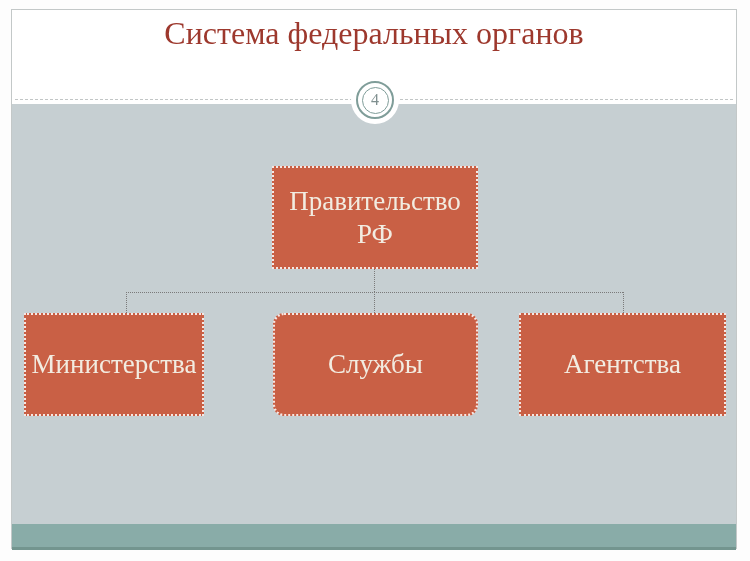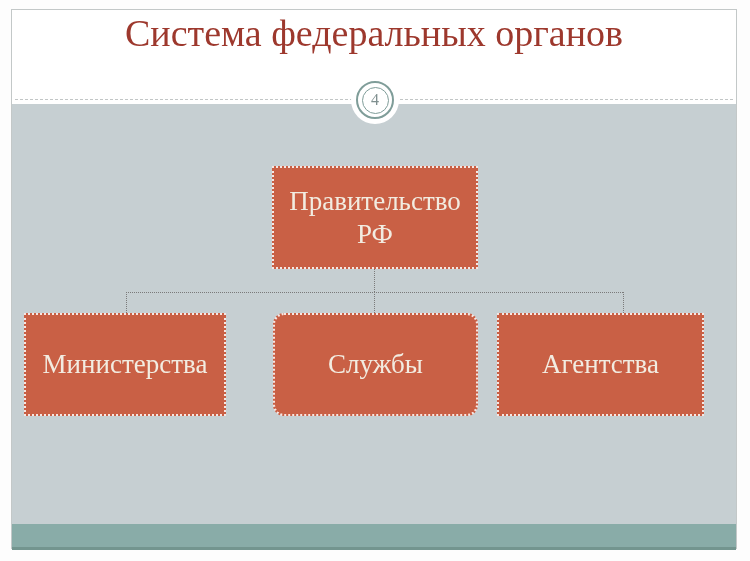--- a/index.html
+++ b/index.html
@@ -24,21 +24,21 @@
   .header {
     position: absolute;
     left: 0; top: 0; width: 100%; height: 94px;
     background: #ffffff;
   }
   .title {
     margin: 0 auto;
     padding-top: 5px;
     width: 520px;
     text-align: center;
-    font-size: 38px;
+    font-size: 32px;
     line-height: 37px;
     font-weight: normal;
     color: #9d382d;
   }
   .title .tline { display: block; }
   .separator {
     position: absolute;
     left: 3px; right: 3px; top: 89px;
     border-top: 1px dashed #c2c6c6;
   }
@@ -74,23 +74,23 @@
     background: #c96045;
     border: 2px dotted rgba(255, 255, 255, 0.85);
     box-sizing: border-box;
     display: flex; align-items: center; justify-content: center;
     text-align: center;
     color: #f2ece1;
     font-size: 27px;
     line-height: 1.2;
   }
   .node-root   { left: 260px; top: 62px;  width: 206px; height: 103px; padding: 0 6px; }
-  .node-child0 { left: 12px;  top: 209px; width: 202px; height: 103px; }
+  .node-child0 { left: 12px;  top: 209px; width: 180px; height: 103px; }
   .node-child1 { left: 261px; top: 209px; width: 205px; height: 103px; border-radius: 11px; }
-  .node-child2 { left: 485px; top: 209px; width: 207px; height: 103px; }
+  .node-child2 { left: 507px; top: 209px; width: 207px; height: 103px; }
   .conn { position: absolute; }
   .conn-v { border-left: 1px dotted #7a7a7a; width: 0; }
   .conn-h { border-top: 1px dotted #7a7a7a; height: 0; }
   .conn-stem  { left: 362px; top: 165px; height: 23px; }
   .conn-cross { left: 114px; top: 188px; width: 497px; }
   .conn-drop-l { left: 114px; top: 188px; height: 21px; }
   .conn-drop-m { left: 362px; top: 188px; height: 21px; }
   .conn-drop-r { left: 611px; top: 188px; height: 21px; }
   .footer-band {
     position: absolute;

